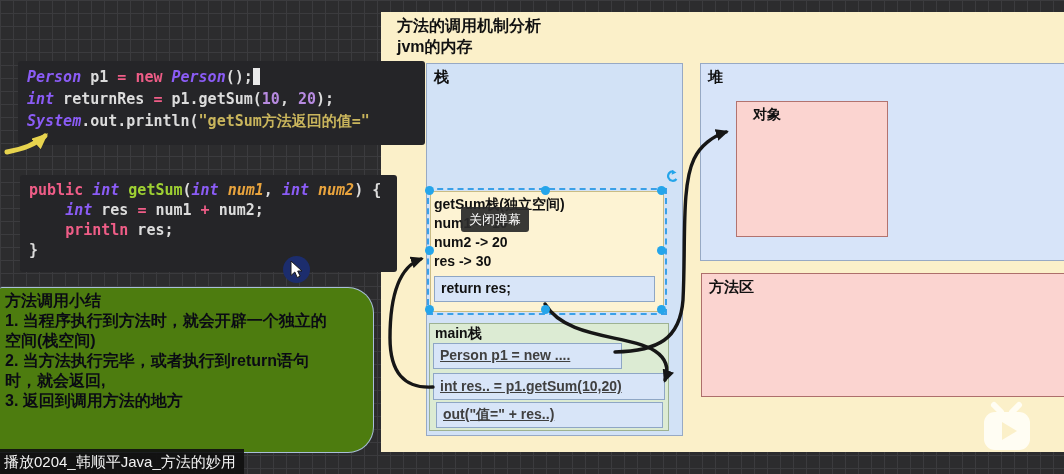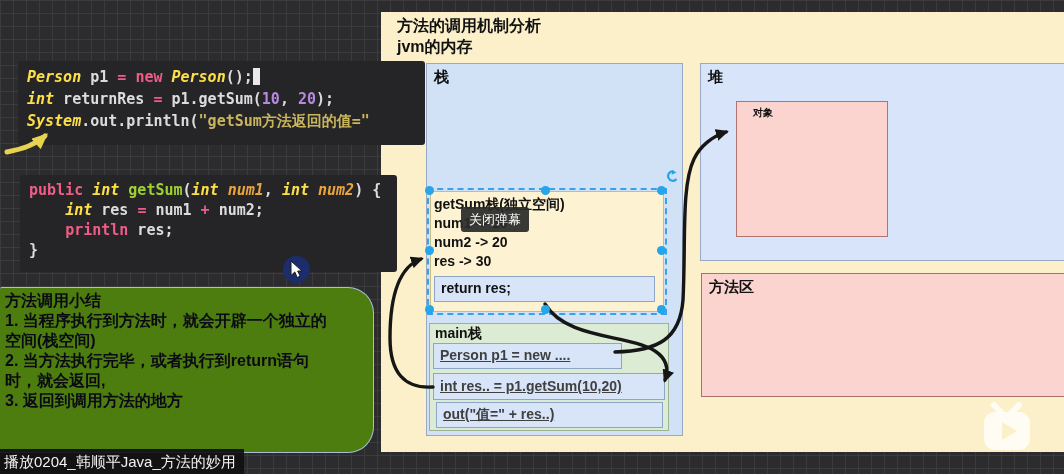--- a/index.html
+++ b/index.html
@@ -12,21 +12,21 @@
     font-family:"Liberation Sans",sans-serif;
   }
   .abs{position:absolute;}
   
   .panel{left:381px;top:12px;width:683px;height:440px;background:#fbf0c9;}
   .dg-title{left:397px;top:15px;color:#111;font-size:16px;font-weight:bold;line-height:21px;z-index:5;}
   .memboxlabel{font-size:15px;font-weight:bold;color:#111;padding:4px 0 0 7px;}
   .stack-box{left:426px;top:63px;width:255px;height:371px;background:#d2e2f6;border:1px solid #97a9c4;z-index:4;}
   .heap-box{left:700px;top:63px;width:370px;height:196px;background:#d7e4f9;border:1px solid #97a9c4;border-right:none;z-index:4;}
   .object-box{left:736px;top:101px;width:150px;height:134px;background:#fbd4d0;border:1px solid #b2736f;z-index:6;}
-  .object-box .memboxlabel{font-size:10px;padding-left:16px;}
+  .object-box .memboxlabel{font-size:14px;padding-left:16px;}
   .method-area-box{left:701px;top:273px;width:369px;height:122px;background:#fbd4d0;border:1px solid #ad6f6b;border-right:none;z-index:4;}
   
   .getsum-frame{left:430px;top:191px;width:232px;height:119px;background:#fdf3d3;border:1px solid #c9bc85;
     outline:2px dashed #3aa0e8;outline-offset:1px;z-index:8;}
   .frame-lines{left:434px;top:195px;font-size:14px;font-weight:bold;color:#111;line-height:19px;z-index:9;}
   .return-box{left:434px;top:276px;width:213px;height:24px;background:#d8e5f8;border:1px solid #8ea6c5;
     font-size:14px;font-weight:bold;color:#111;line-height:23px;padding-left:6px;z-index:9;}
   .hd{width:9px;height:9px;border-radius:50%;background:#25a5ea;z-index:55;}
   
   .main-frame{left:429px;top:323px;width:238px;height:106px;background:#dcebd3;border:1px solid #9db292;z-index:8;}
@@ -36,21 +36,21 @@
   .stmt.person{left:433px;top:343px;width:181px;}
   .stmt.intres{left:433px;top:373px;width:224px;height:25px;line-height:24px;}
   .stmt.out{left:436px;top:402px;width:219px;}
   
   .codeblock{background:#252528;border-radius:3px;color:#dcdcdc;
     font-family:"DejaVu Sans Mono",monospace;font-size:15px;font-weight:700;z-index:10;}
   .codeblock.one{left:18px;top:61px;width:389px;height:74px;padding:5px 9px;line-height:22px;}
   .codeblock.two{left:20px;top:175px;width:359px;height:87px;padding:5px 9px;line-height:20px;}
   .cl{white-space:pre;}
   .tk-k{color:#ef5d87;}
-  .tk-t{color:#fde047;font-style:italic;}
+  .tk-t{color:#8b5cf6;font-style:italic;}
   .tk-m{color:#9fd133;}
   .tk-p{color:#e8a33d;font-style:italic;}
   .tk-n{color:#b78ae0;}
   .tk-s{color:#c9b55c;}
   .tk-w{color:#dcdcdc;}
   .tk-caret{display:inline-block;width:7px;height:17px;background:#e9e9e9;vertical-align:-3px;}
   
   .summary{left:0;top:287px;width:374px;height:166px;background:#4d7c0f;border:1px solid #a8bfd8;border-left:none;
     border-radius:2px 26px 26px 0;color:#0a0a14;font-size:16px;font-weight:bold;line-height:20px;
     padding:3px 0 0 5px;box-sizing:border-box;z-index:12;}

